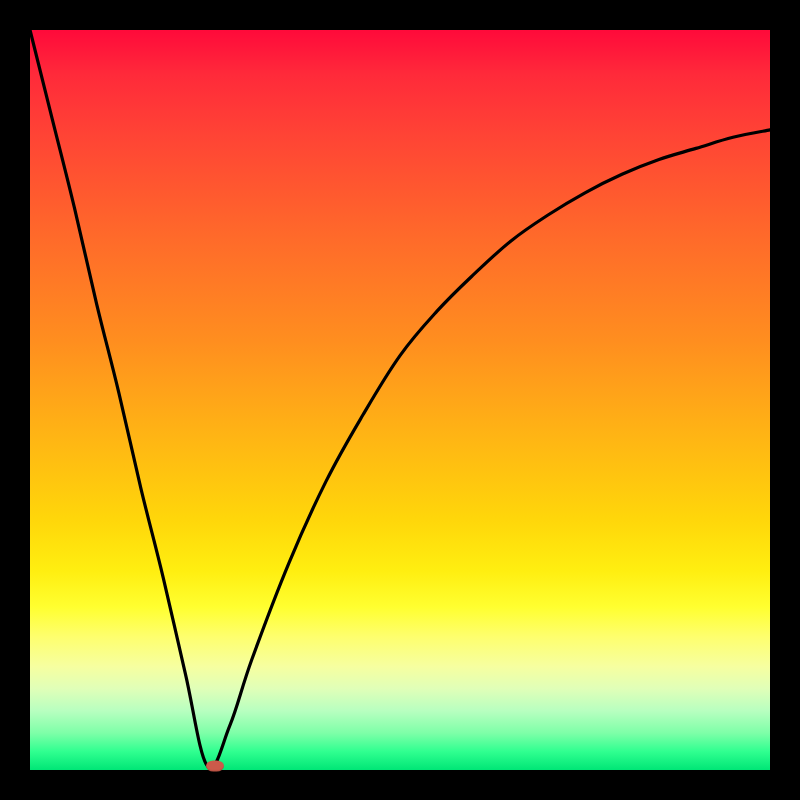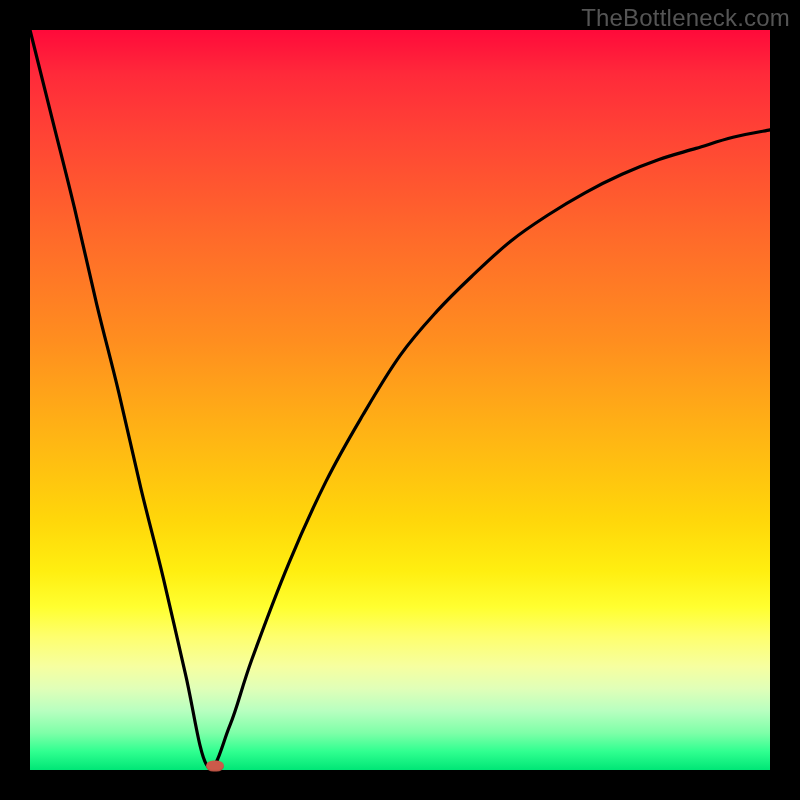--- a/index.html
+++ b/index.html
@@ -68,21 +68,20 @@
     border-radius: 50% / 60%;
     background: #cc5a4a;
     box-shadow: inset 0 -1px 1px rgba(0,0,0,0.15);
     transform: translate(-50%, -50%);
   }
 </style>
 </head>
 <body>
 
 <div class="frame">
-  <div class="watermark">TheBottleneck.com</div>
 
   <div class="plot-area">
     <svg class="curve" viewBox="0 0 740 740" preserveAspectRatio="none">
       <path id="curve-path" fill="none" stroke="#000" stroke-width="3.2" stroke-linecap="round" stroke-linejoin="round" d="M 0.00 0.00 C 4.00 15.98, 14.21 56.83, 22.20 88.80 C 30.19 120.77, 36.41 144.30, 44.40 177.60 C 52.39 210.90, 58.61 240.50, 66.60 273.80 C 74.59 307.10, 80.81 329.30, 88.80 362.60 C 96.79 395.90, 103.01 425.50, 111.00 458.80 C 118.99 492.10, 125.21 514.30, 133.20 547.60 C 141.19 580.90, 147.41 609.83, 155.40 643.80 C 163.39 677.77, 169.61 726.98, 177.60 736.30 C 185.59 745.62, 191.81 714.91, 199.80 695.60 C 207.79 676.29, 211.34 658.30, 222.00 629.00 C 232.66 599.70, 245.68 564.77, 259.00 532.80 C 272.32 500.83, 282.68 478.04, 296.00 451.40 C 309.32 424.76, 319.68 407.44, 333.00 384.80 C 346.32 362.16, 356.68 344.25, 370.00 325.60 C 383.32 306.95, 393.68 295.85, 407.00 281.20 C 420.32 266.55, 430.68 256.85, 444.00 244.20 C 457.32 231.55, 467.68 221.56, 481.00 210.90 C 494.32 200.24, 504.68 193.66, 518.00 185.00 C 531.32 176.34, 541.68 170.13, 555.00 162.80 C 568.32 155.47, 578.68 150.29, 592.00 144.30 C 605.32 138.31, 615.68 134.16, 629.00 129.50 C 642.32 124.84, 652.68 122.40, 666.00 118.40 C 679.32 114.40, 689.68 110.63, 703.00 107.30 C 716.32 103.97, 733.34 101.23, 740.00 99.90"></path>
     </svg>
     <div class="marker" id="min-marker" style="left: 185px; top: 736.3px;"></div>
   </div>
 </div>
 
 </body></html>

